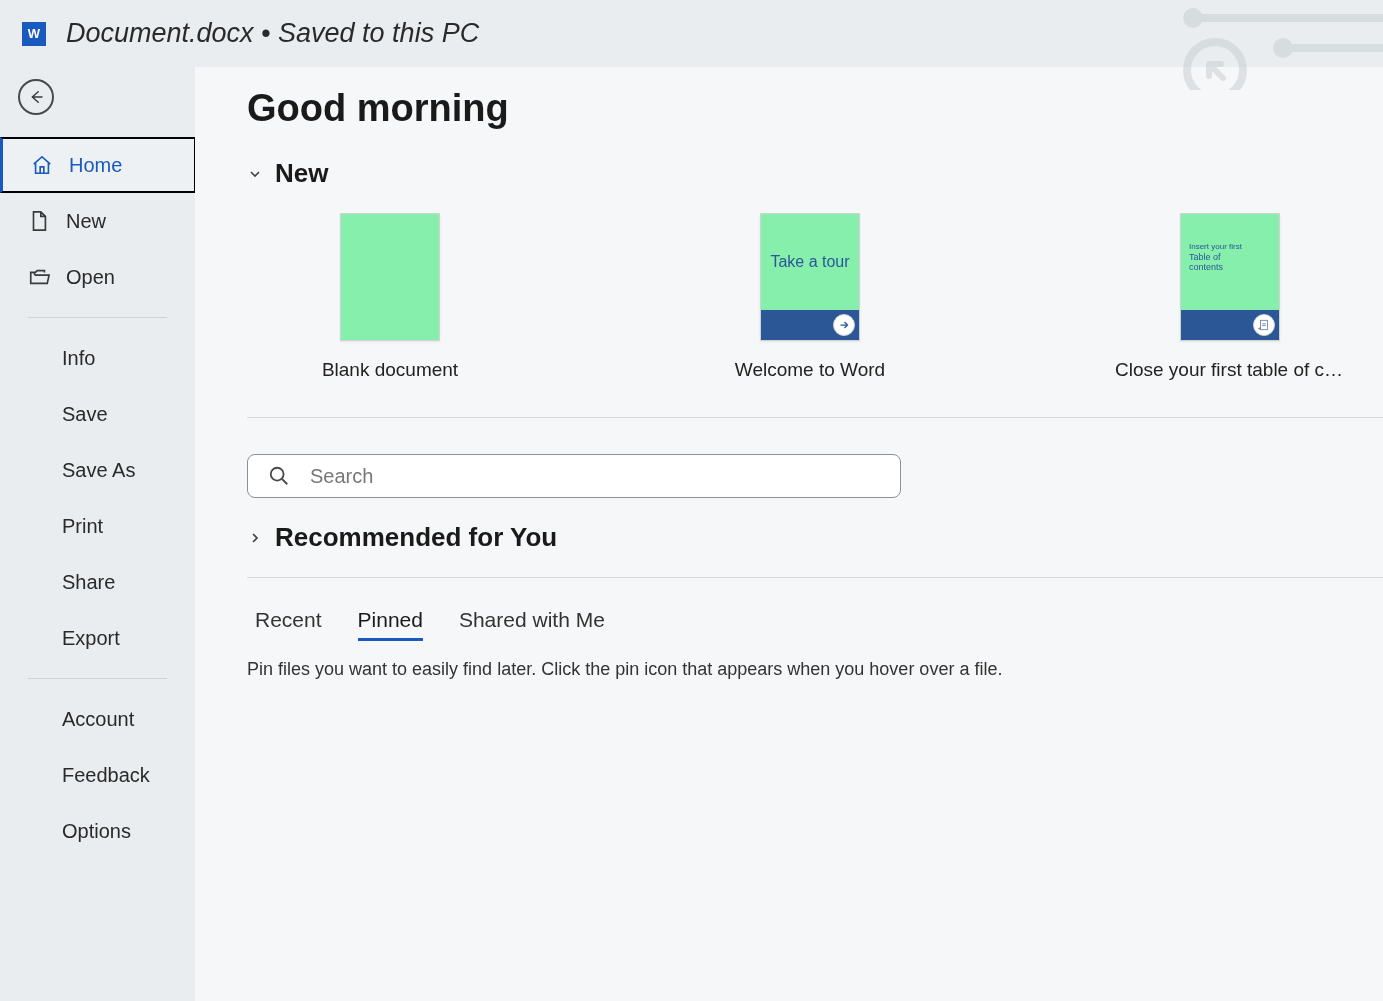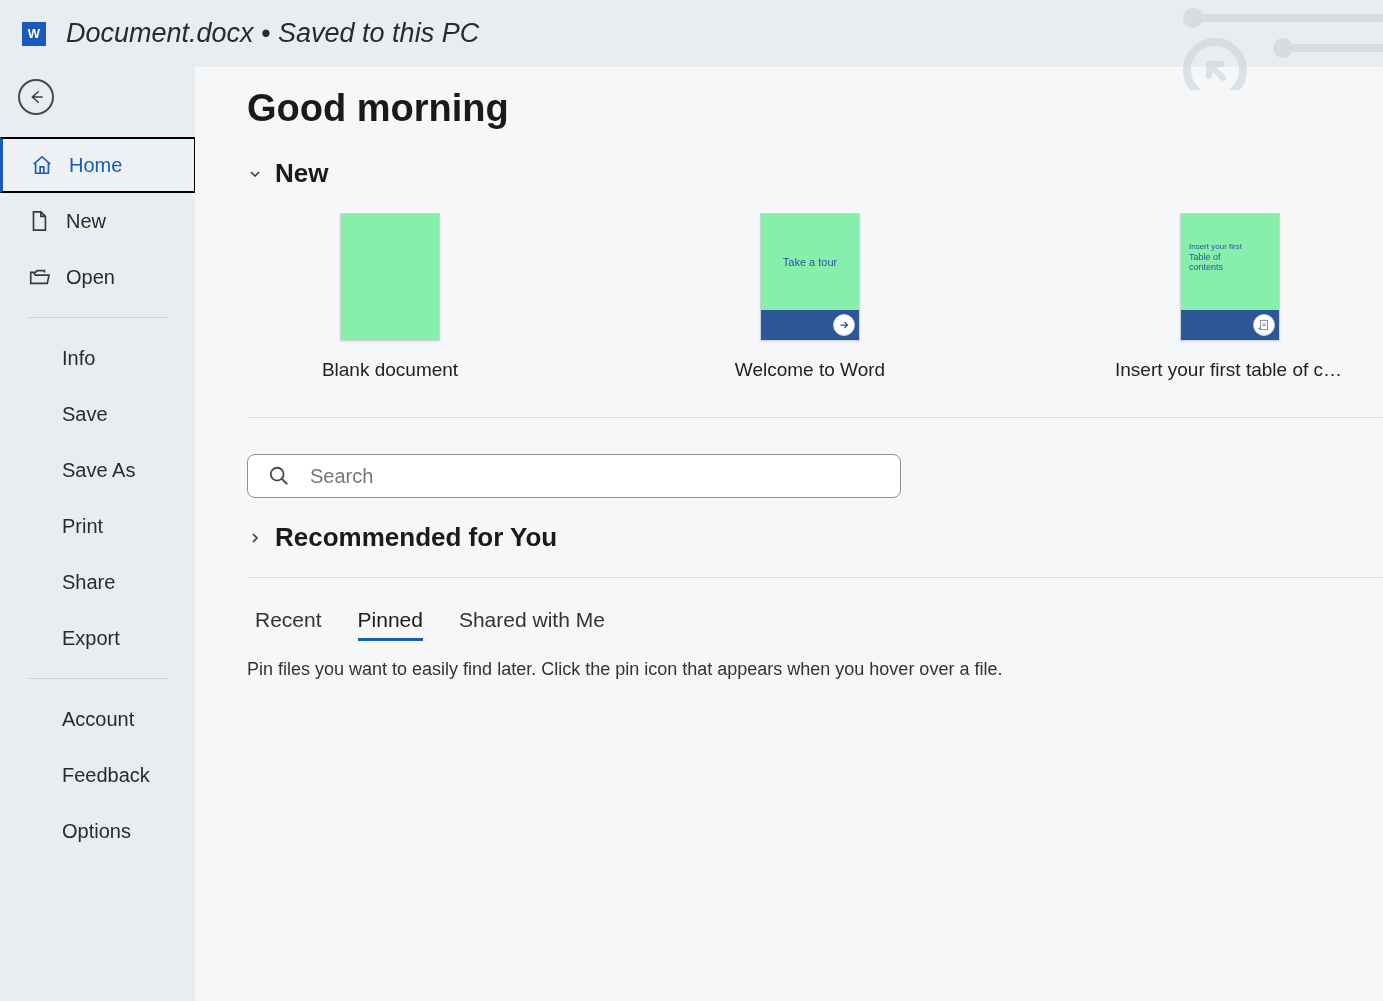--- a/index.html
+++ b/index.html
@@ -39,21 +39,21 @@
   .section-head { display: flex; align-items: center; gap: 12px; font-size: 26px; font-weight: 600; color: #1a1a1a; cursor: pointer; margin-bottom: 24px; }
   .chev { width: 16px; height: 16px; display: inline-flex; }
   .chev svg { width: 16px; height: 16px; stroke: #444; stroke-width: 2.5; fill: none; }
 
   .templates { display: flex; gap: 190px; padding-left: 28px; padding-right: 0; overflow: hidden; }
   .tpl { display: flex; flex-direction: column; align-items: center; gap: 18px; cursor: pointer; width: 230px; flex-shrink: 0; }
   .tpl-thumb { width: 100px; height: 128px; background: #86efac; border: 1px solid #cfd3d6; box-shadow: 0 1px 2px rgba(0,0,0,.08); position: relative; overflow: hidden; }
   .tpl-label { font-size: 19px; color: #222; text-align: center; max-width: 230px; white-space: nowrap; overflow: hidden; text-overflow: ellipsis; }
 
   .thumb-tour { display: flex; flex-direction: column; }
-  .thumb-tour .txt { flex: 1; display: flex; align-items: center; justify-content: center; font-size: 11px; color: #2b5797; }
+  .thumb-tour .txt { flex: 1; display: flex; align-items: center; justify-content: center; font-size: 16px; color: #2b5797; }
   .thumb-tour .bar { height: 30px; background: #2b5797; position: relative; }
   .thumb-tour .circ { position: absolute; right: 4px; bottom: 4px; width: 22px; height: 22px; background: #fff; border-radius: 50%; border: 1px solid #cfd3d6; display: flex; align-items: center; justify-content: center; }
   .thumb-tour .circ svg { width: 12px; height: 12px; stroke: #2b5797; fill: none; stroke-width: 2.5; }
 
   .thumb-toc .txtwrap { padding: 28px 8px 0 8px; font-size: 9px; color: #2b5797; line-height: 1.2; }
   .thumb-toc .txtwrap .l1 { font-size: 8px; }
   .thumb-toc .bar { position: absolute; bottom: 0; left: 0; right: 0; height: 30px; background: #2b5797; }
   .thumb-toc .circ { position: absolute; right: 4px; bottom: 4px; width: 22px; height: 22px; background: #fff; border-radius: 50%; border: 1px solid #cfd3d6; display: flex; align-items: center; justify-content: center; }
   .thumb-toc .circ svg { width: 14px; height: 14px; }
 
@@ -204,21 +204,21 @@
                 <div>contents</div>
               </div>
               <div class="bar"></div>
               <div class="circ">
                 <svg viewBox="0 0 24 24" stroke="#6a86a8" fill="none" stroke-width="1.5">
                     <rect x="6" y="4" width="12" height="16"></rect>
                     <path d="M9 10 H15 M9 13 H15 M6 18 L3 18 M3 18 L5 16 M3 18 L5 20"></path>
                   </svg>
               </div>
             </div>
-            <div class="tpl-label">Insert your first table of co…</div>
+            <div class="tpl-label">Close your first table of co…</div>
           </div>
 
         </div>
 
         <div class="hr"></div>
 
         <div class="search-box">
           <svg viewBox="0 0 24 24">
               <circle cx="10" cy="10" r="7"></circle>
               <line x1="15" y1="15" x2="21" y2="21"></line>

